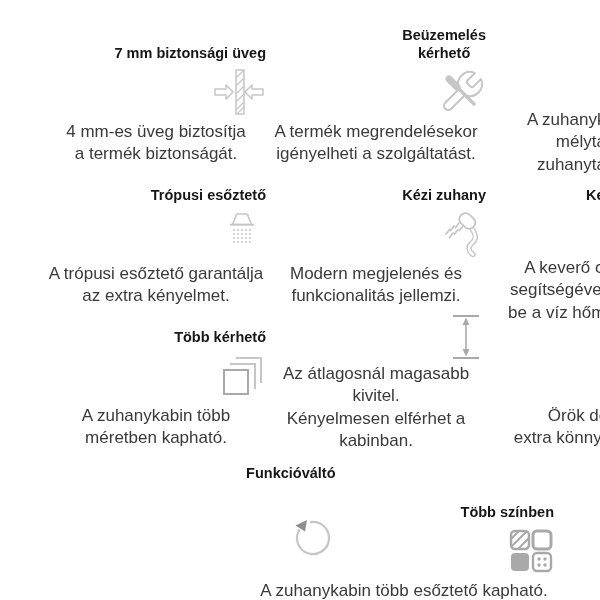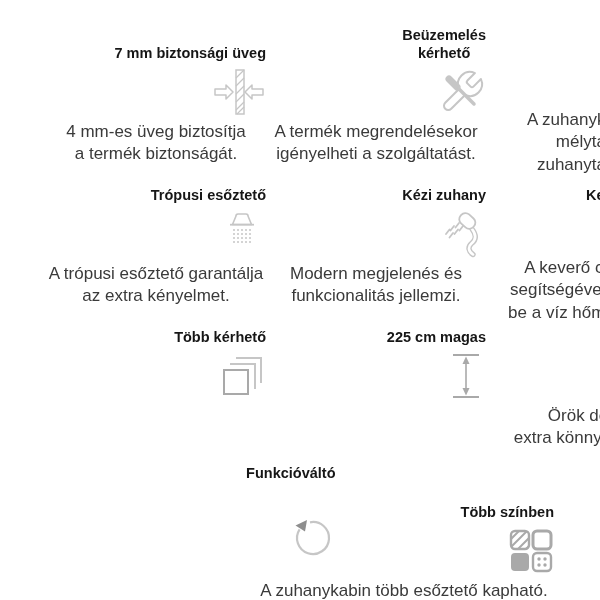--- a/index.html
+++ b/index.html
@@ -159,33 +159,36 @@
 
     <div class="cell">
       <div class="title">Több kérhető</div>
       <div class="iconbox">
         <svg width="46" height="44" viewBox="0 0 46 44">
           <path class="s-light" stroke-width="2" d="M16 4 H41 V29"></path>
           <path class="s-light" stroke-width="2" d="M10 10 H35 V35"></path>
           <rect x="4" y="16" width="24" height="24" class="s-mid" stroke-width="2" style="fill:#ffffff"></rect>
         </svg>
       </div>
-    </div>
-
-    <div class="cell">
-      <div class="title">225 cm magas</div>
+      <div class="desc">A zuhanykabin több
+méretben kapható.</div>
+    </div>
+
+    <div class="cell">
       <div class="iconbox">
         <svg width="40" height="48" viewBox="0 0 40 48">
           <line x1="7" y1="3" x2="33" y2="3" class="s-mid" stroke-width="2"></line>
           <line x1="7" y1="45" x2="33" y2="45" class="s-mid" stroke-width="2"></line>
           <line x1="20" y1="8" x2="20" y2="40" class="s-mid" stroke-width="1.6"></line>
           <polygon points="20,4.5 16.5,12 23.5,12" class="f-mid"></polygon>
           <polygon points="20,43.5 16.5,36 23.5,36" class="f-mid"></polygon>
         </svg>
       </div>
+      <div class="desc">Az átlagosnál magasabb kivitel.
+Kényelmesen elférhet a kabinban.</div>
     </div>
 
     <div class="cell">
       <div class="title">Víztiszta üveg</div>
       <div class="iconbox">
         <svg width="48" height="38" viewBox="0 0 48 38">
           <rect x="5" y="3" width="38" height="31" class="s-light" stroke-width="1.8"></rect>
           <path class="s-light" stroke-width="1.6" d="M10 28 L29 6 M8 17 L18 6"></path>
           <path class="s-light" stroke-width="1.2" stroke-linejoin="round" d="M32 9 L33.3 12.2 L36.5 13.5 L33.3 14.8 L32 18 L30.7 14.8 L27.5 13.5 L30.7 12.2 Z M24 21 L25 23.5 L27.5 24.5 L25 25.5 L24 28 L23 25.5 L20.5 24.5 L23 23.5 Z M37 23 L38.1 25.9 L41 27 L38.1 28.1 L37 31 L35.9 28.1 L33 27 L35.9 25.9 Z"></path>
         </svg>

